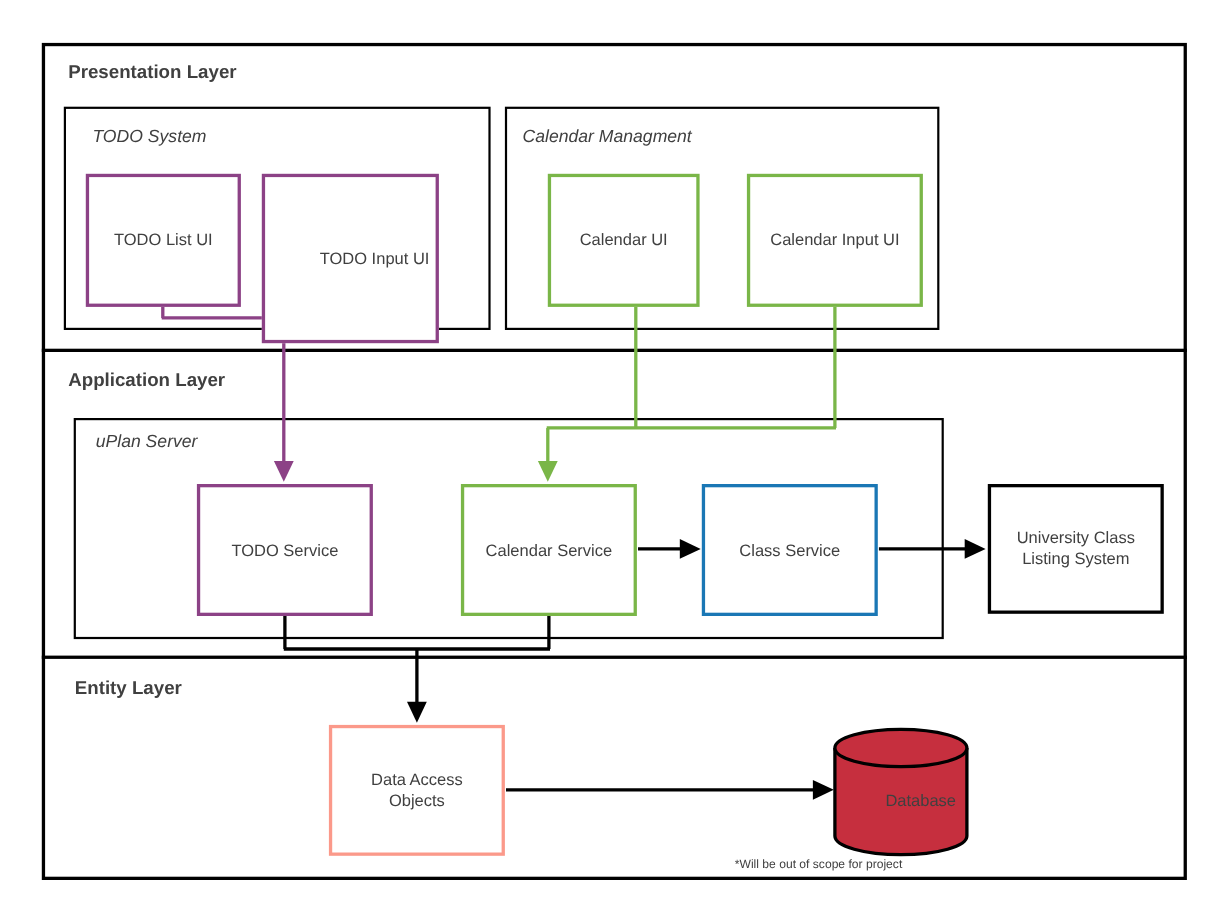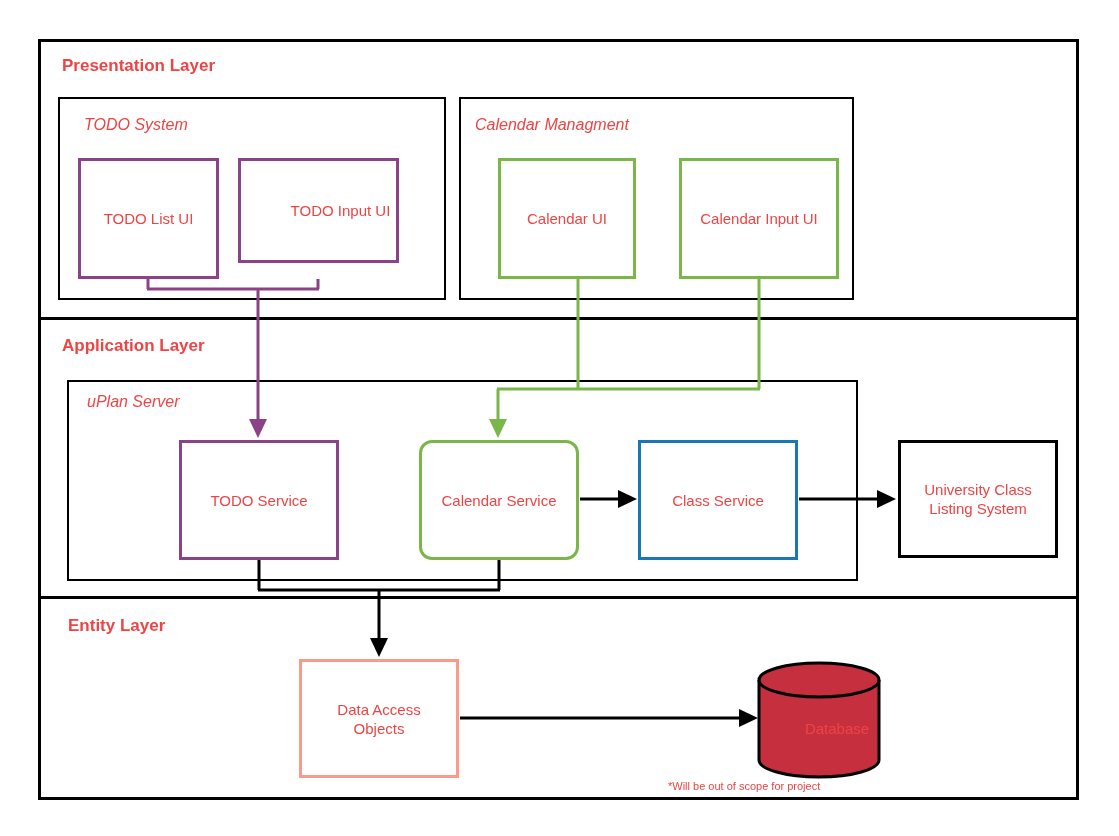--- a/index.html
+++ b/index.html
@@ -1,17 +1,17 @@
 <!DOCTYPE html>
 <html><head>
 <meta charset="utf-8">
 <style>
   html,body{margin:0;padding:0;background:#fff;}
   .canvas{position:relative;width:1119px;height:836px;background:#ffffff;
-          font-family:"Liberation Sans",sans-serif;color:#ef4444;overflow:hidden;}
+          font-family:"Liberation Sans",sans-serif;color:#404040;overflow:hidden;}
   .abs{position:absolute;box-sizing:border-box;}
   .outer{border:3px solid #000;}
   .divider{background:#000;height:3px;}
   .layer-title{font-weight:bold;font-size:17px;line-height:18px;white-space:nowrap;}
   .group{border:2px solid #000;background:transparent;}
   .group-label{font-style:italic;font-size:16px;line-height:18px;white-space:nowrap;}
   .node{display:flex;align-items:center;justify-content:center;text-align:center;
         font-size:15px;line-height:19px;background:#fff;}
   .b-purple{border:3px solid #8C4286;}
   .b-green{border:3px solid #7AB648;}
@@ -72,34 +72,34 @@
 
     <g>
       <path d="M759,680 L759,760 A60,17 0 0 0 879,760 L879,680" fill="#C62F3E" stroke="#000" stroke-width="3"></path>
       <ellipse cx="819" cy="680" rx="60" ry="17" fill="#C62F3E" stroke="#000" stroke-width="3"></ellipse>
     </g>
   </svg>
 
   <div class="abs node b-purple" style="left:78px;top:158px;width:141px;height:121px;">
     <span>TODO List UI</span>
   </div>
-  <div class="abs node b-purple" style="left:238px;top:158px;width:161px;height:105px;padding-left:44px;">
+  <div class="abs node b-purple" style="left:238px;top:158px;width:161px;height:154px;padding-left:44px;">
     <span>TODO Input UI</span>
   </div>
   <div class="abs node b-green" style="left:498px;top:158px;width:138px;height:121px;">
     <span>Calendar UI</span>
   </div>
   <div class="abs node b-purple" style="left:179px;top:440px;width:160px;height:120px;">
     <span>TODO Service</span>
   </div>
 
   <div class="abs node b-green" style="left:679px;top:158px;width:160px;height:121px;">
     <span>Calendar Input UI</span>
   </div>
-  <div class="abs node b-green" style="left:419px;top:440px;width:160px;height:120px;border-radius:13px;">
+  <div class="abs node b-green" style="left:419px;top:440px;width:160px;height:120px;">
     <span>Calendar Service</span>
   </div>
   <div class="abs node b-blue" style="left:638px;top:440px;width:160px;height:120px;">
     <span>Class Service</span>
   </div>
   <div class="abs node b-black" style="left:898px;top:440px;width:160px;height:118px;padding:0 14px;">
     <span>University Class Listing System</span>
   </div>
 
   <div class="abs node b-salmon" style="left:299px;top:659px;width:160px;height:119px;padding:12px 30px;">

